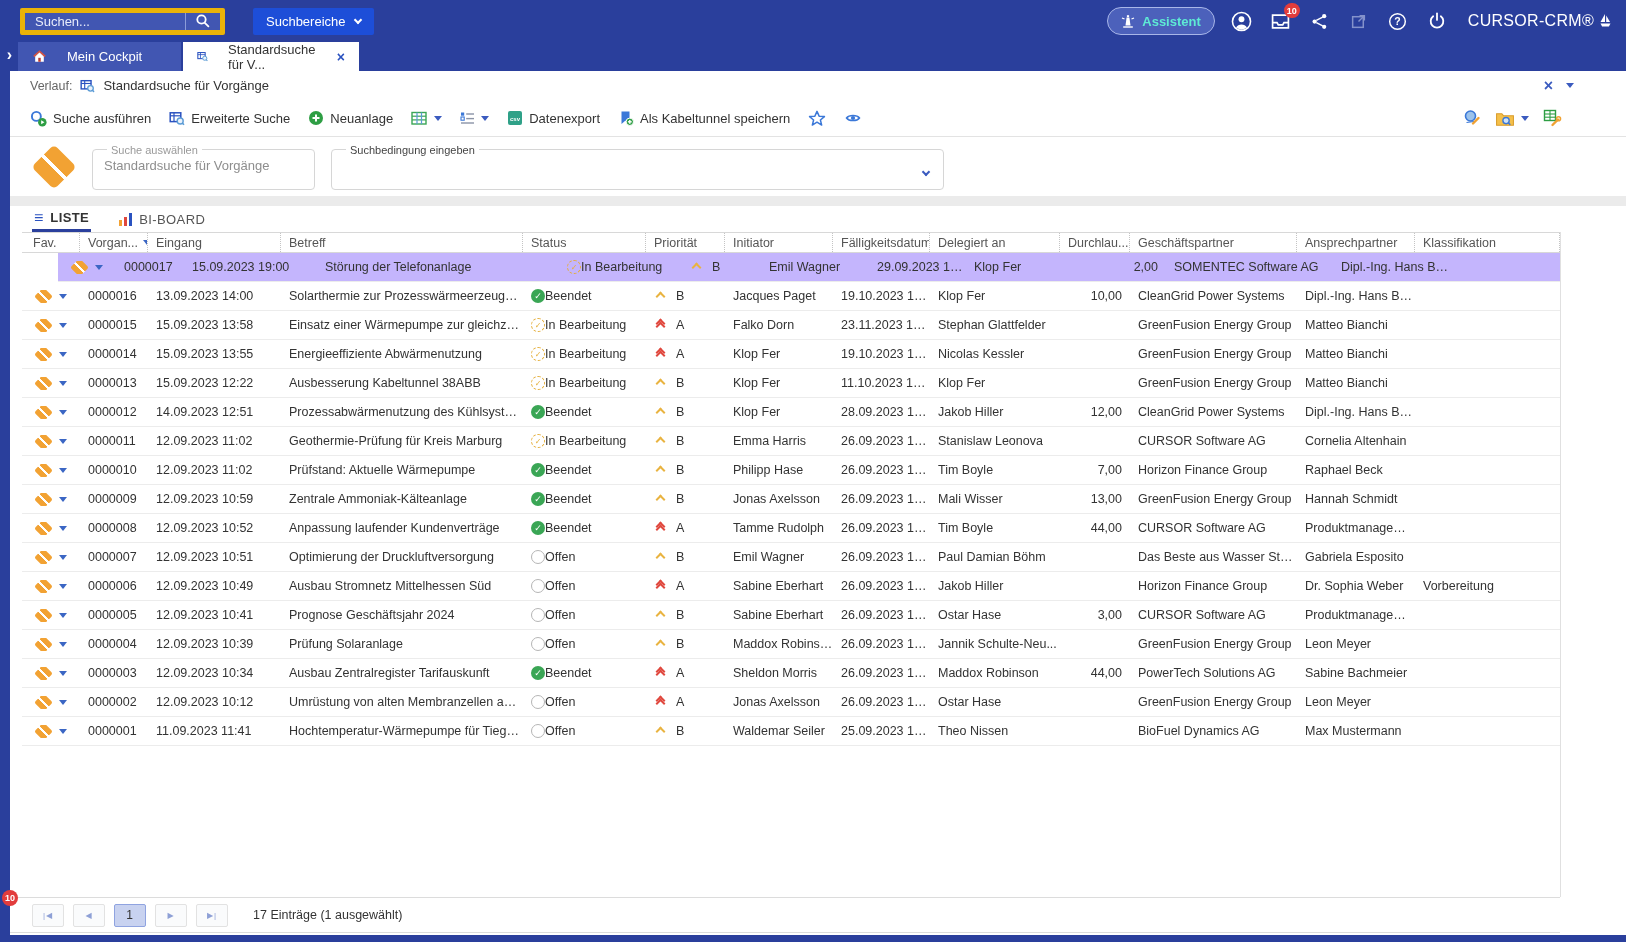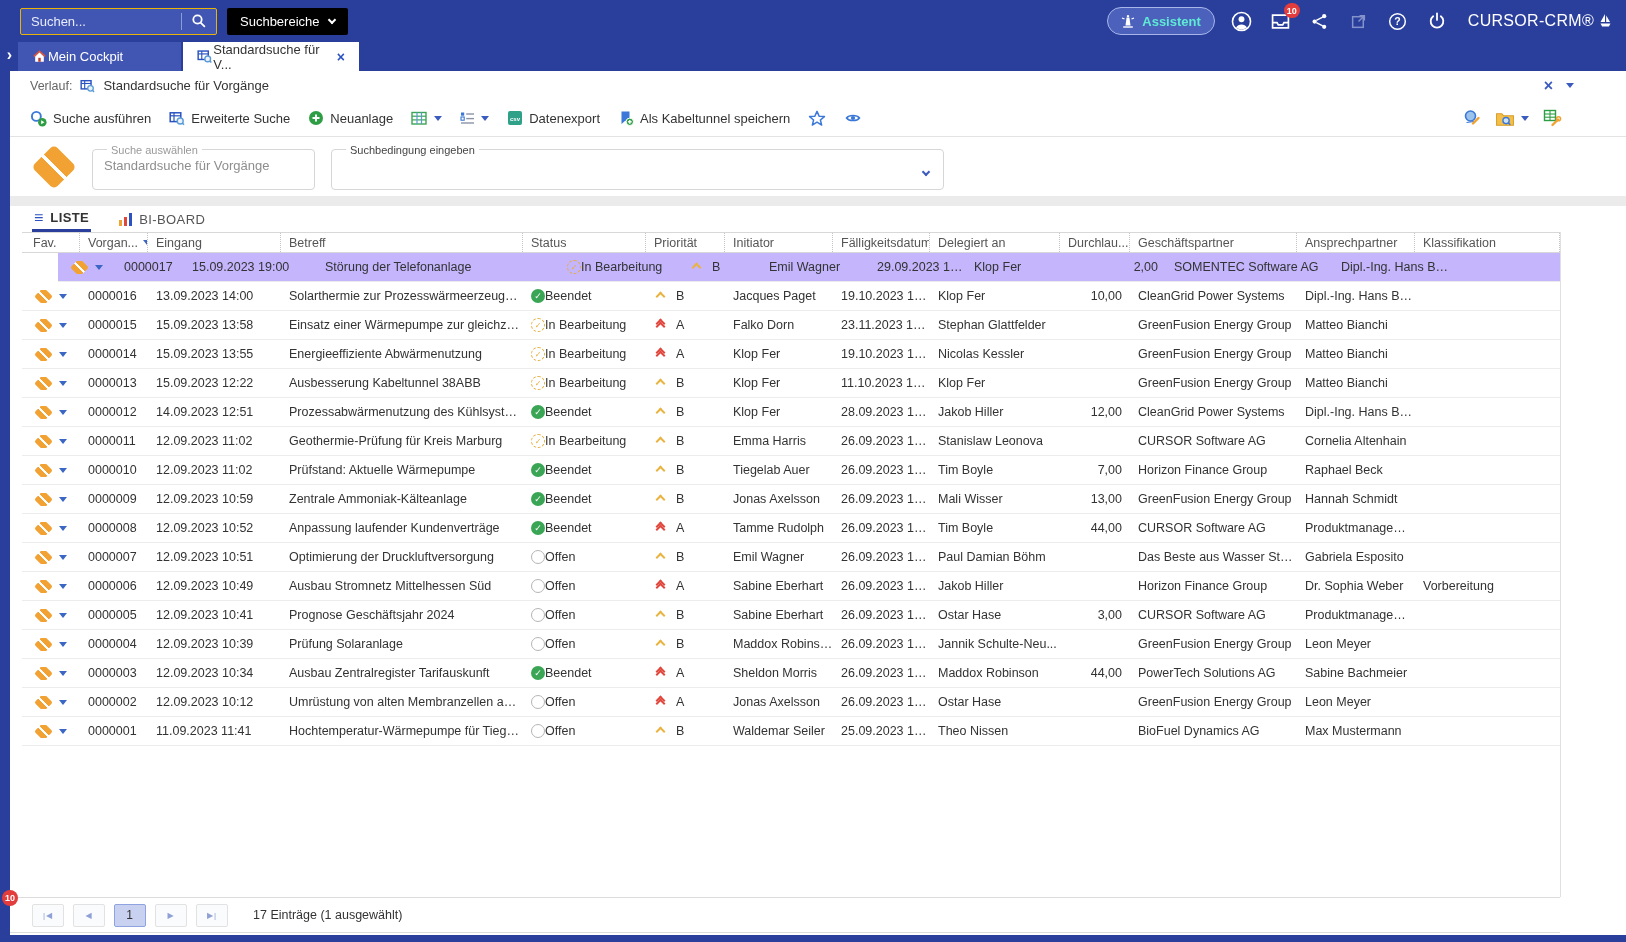--- a/index.html
+++ b/index.html
@@ -3,46 +3,46 @@
 <meta charset="utf-8">
 <style>
   html,body{margin:0;padding:0;background:#fff;}
   *{box-sizing:border-box;}
   .screen{position:relative;width:1626px;height:942px;overflow:hidden;background:#fff;
           font-family:"Liberation Sans","DejaVu Sans",sans-serif;font-size:13px;color:#333;}
 
   
   .topbar{position:absolute;left:0;top:0;width:1626px;height:42px;background:#2a3f9c;
           display:flex;align-items:center;padding:0 14px 0 20px;}
-  .search-box{display:flex;align-items:center;height:27px;background:#4156b2;border:1px solid #eab308;border-radius:2px;}
+  .search-box{display:flex;align-items:center;height:27px;background:#4156b2;border:5px solid #eab308;border-radius:2px;}
   .search-box input{width:160px;height:100%;background:transparent;border:none;outline:none;
                     color:#fff;font:13px "Liberation Sans","DejaVu Sans",sans-serif;padding:0 10px;}
   .search-box input::placeholder{color:#e8ecfb;opacity:1;}
   .sb-divider{width:1px;height:17px;background:#8b9cd9;}
   .sb-btn{width:34px;height:100%;display:flex;align-items:center;justify-content:center;background:transparent;border:none;cursor:pointer;}
-  .areas-btn{margin-left:10px;height:27px;display:flex;align-items:center;gap:9px;background:#000000;border:none;
+  .areas-btn{margin-left:28px;height:27px;display:flex;align-items:center;gap:9px;background:#1d4ed8;border:none;
              border-radius:2px;color:#fff;font:13px "Liberation Sans","DejaVu Sans",sans-serif;padding:0 13px;cursor:pointer;}
   .dd{display:inline-block;width:6px;height:6px;border-right:2px solid #fff;border-bottom:2px solid #fff;
       transform:rotate(45deg);margin-top:-3px;}
   .topbar-right{margin-left:auto;display:flex;align-items:center;gap:15px;}
   .assist-pill{height:28px;display:flex;align-items:center;gap:7px;background:#4c61bb;border:1px solid #a8b6e8;
                border-radius:14px;color:#5eead4;font-weight:700;font-size:13px;padding:0 13px;cursor:pointer;
                font-family:"Liberation Sans","DejaVu Sans",sans-serif;}
   .tb-icon{position:relative;width:24px;height:24px;display:flex;align-items:center;justify-content:center;
            background:transparent;border:none;padding:0;cursor:pointer;}
   .tb-icon.dim{opacity:.55;}
   .badge{position:absolute;top:-6px;right:-7px;min-width:15px;height:15px;border-radius:8px;background:#e23c3c;
          color:#fff;font-size:9px;font-weight:700;display:flex;align-items:center;justify-content:center;padding:0 3px;}
   .brand{display:flex;align-items:center;gap:5px;color:#fff;font-weight:400;font-size:16px;letter-spacing:.3px;margin-left:4px;}
 
   
   .tabbar{position:absolute;left:0;top:42px;width:1626px;height:29px;background:#2a3f9c;display:flex;align-items:flex-end;}
   .tab-expander{width:16px;height:29px;background:transparent;border:none;color:#fff;font-size:16px;font-weight:700;
                 padding:0 0 4px 3px;cursor:pointer;line-height:1;}
-  .tab{height:29px;display:flex;align-items:center;gap:1px;padding:0 14px;cursor:pointer;}
+  .tab{height:29px;display:flex;align-items:center;gap:20px;padding:0 14px;cursor:pointer;}
   .tab-inactive{background:#4156b2;color:#fff;width:163px;margin-left:2px;}
   .tab-active{background:#fff;color:#333;width:176px;margin-left:2px;}
   .tab-close{margin-left:auto;color:#2a52c0;font-weight:700;font-size:14px;line-height:1;}
 
   
   .side-strip{position:absolute;left:0;top:71px;width:10px;height:864px;background:#2a3f9c;}
   .bottom-bar{position:absolute;left:0;top:935px;width:1626px;height:7px;background:#2a3f9c;}
   .side-badge{position:absolute;left:2px;top:890px;width:16px;height:16px;border-radius:8px;background:#e23c3c;
               color:#fff;font-size:9px;font-weight:700;display:flex;align-items:center;justify-content:center;z-index:5;}
   .right-chevron{position:absolute;left:1612px;top:538px;color:#3b66c4;font-size:17px;font-weight:700;cursor:pointer;}
@@ -635,21 +635,21 @@
     <div class="cell c-status">
       <span class="status-dot st-done"></span>
       <span class="status-label">Beendet</span>
     </div>
     <div class="cell c-prio">
       <span class="prio-icon prio-b">
               <i class="chev c1"></i>
             </span>
       <span class="prio-label">B</span>
     </div>
-    <div class="cell">Tiegelab Auer</div>
+    <div class="cell">Philipp Hase</div>
     <div class="cell">26.09.2023 15:00</div>
     <div class="cell">Tim Boyle</div>
     <div class="cell c-num">7,00</div>
     <div class="cell">Horizon Finance Group</div>
     <div class="cell">Raphael Beck</div>
     <div class="cell"></div>
   </div>
         <div class="grid-row">
     <div class="cell c-fav">
       <span class="diamond"></span>

